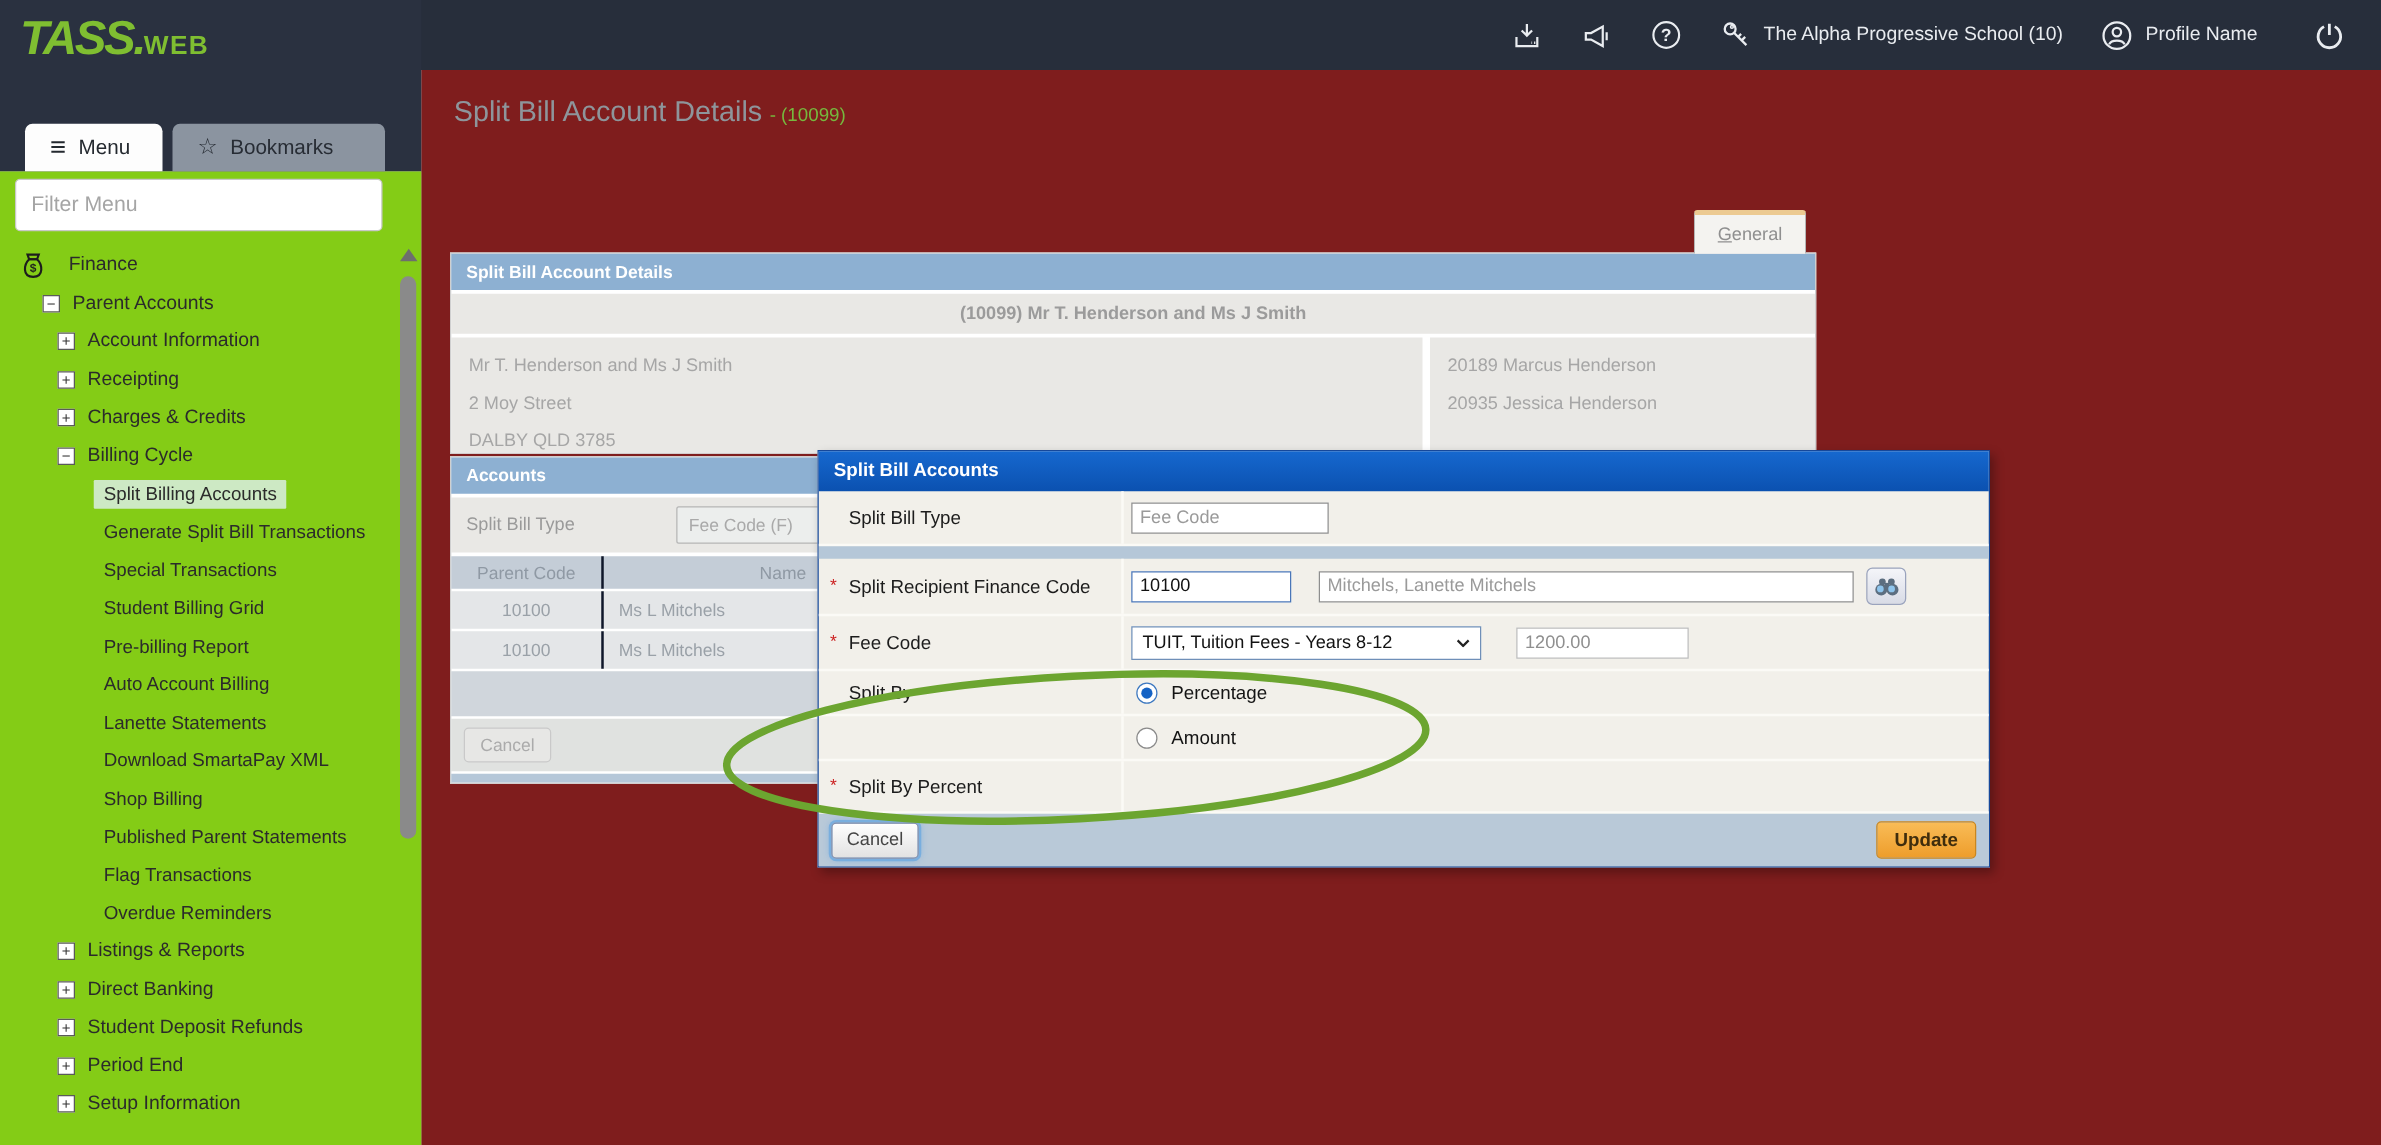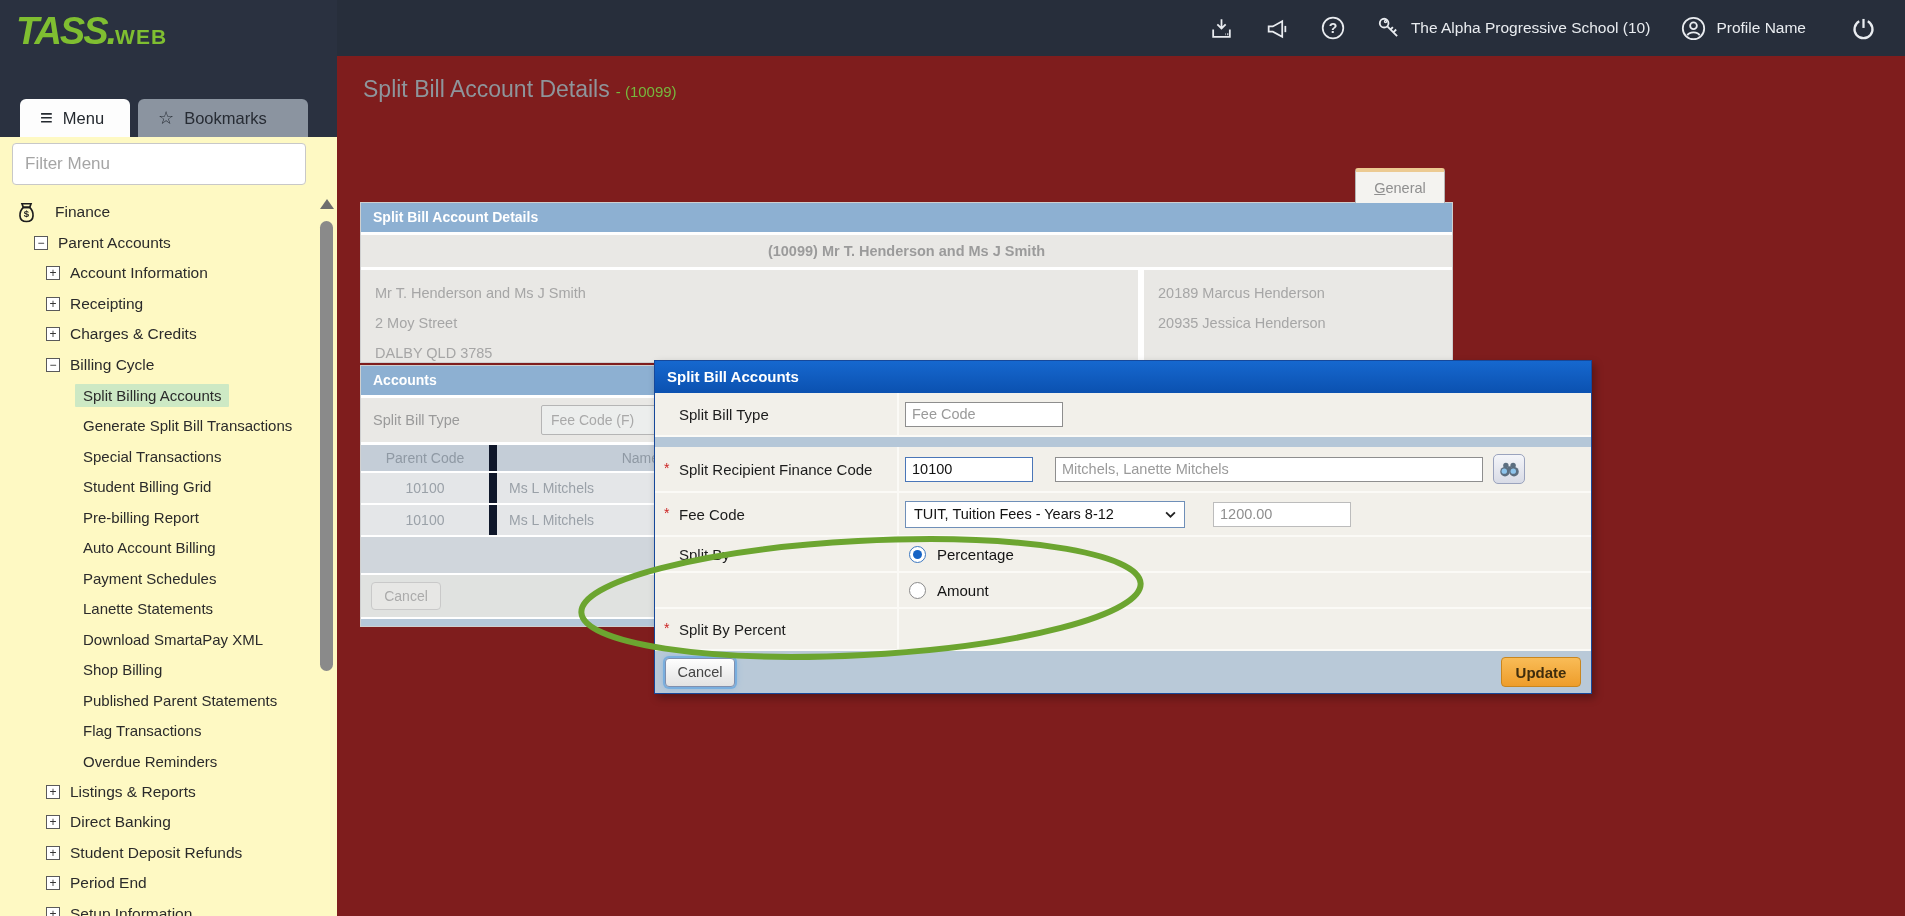--- a/index.html
+++ b/index.html
@@ -28,21 +28,21 @@
     height:38px; display:flex; align-items:center; gap:10px; padding:0 20px;
     border-radius:6px 6px 0 0; font-size:16.5px; cursor:pointer;
   }
   .tab-menu { background:#fdfdfd; color:#24292f; width:110px; }
   .tab-bookmarks { background:#8b94a0; color:#272c34; width:170px; }
   .hamburger::before { content:"≡"; font-size:22px; line-height:1; }
   .star::before { content:"☆"; font-size:18px; line-height:1; }
   
   .sidebar {
     position:absolute; left:0; top:137px; width:337px; height:779px;
-    background:#fef9c3; z-index:2; overflow:hidden;
+    background:#84cc16; z-index:2; overflow:hidden;
   }
   .filter-input {
     position:absolute; left:12px; top:6px; width:294px; height:42px;
     border:1px solid #c8c8c8; border-radius:4px; padding:0 12px;
     font-size:17px; font-family:"Liberation Sans",sans-serif; color:#333; background:#fff;
   }
   .filter-input::placeholder { color:#a5a5a5; }
   .nav { position:absolute; left:0; top:60px; width:318px; }
   .nav-item { display:flex; align-items:center; height:30.5px; font-size:15.5px; color:#2b2b2b; cursor:pointer; white-space:nowrap; }
   .lvl0 { padding-left:14px; }
@@ -92,21 +92,21 @@
   
   .type-row { height:44px; background:#e9e8e5; margin-top:3px; display:flex; align-items:center; }
   .type-label { color:#9a9a9a; font-size:14.5px; padding-left:12px; width:180px; flex:none; }
   .select-disabled {
     width:158px; height:30px; background:#eceeed; border:1px solid #b5b5b5; border-radius:2px;
     display:flex; align-items:center; justify-content:space-between; padding:0 9px;
     color:#a9a9a9; font-size:14px; cursor:default;
   }
   .acc-hrow { margin-top:3px; height:26px; background:#c4cdd7; display:flex; font-size:14px; color:#8f99a4; align-items:center; }
   .acc-row  { margin-top:2px; height:30px; background:#e4e6e8; display:flex; font-size:14px; color:#9aa1a8; align-items:center; cursor:pointer; }
-  .acc-c1 { width:136px; flex:none; text-align:left; border-right:8px solid #0f172a; align-self:stretch; display:flex; align-items:center; justify-content:center; }
+  .acc-c1 { width:122px; flex:none; text-align:left; border-right:2px solid #0f172a; align-self:stretch; display:flex; align-items:center; justify-content:center; }
   .acc-c2h { width:172px; flex:none; text-align:right; padding-right:10px; }
   .acc-c2 { padding-left:12px; }
   .empty-band { margin-top:2px; height:36px; background:#d0d6dc; }
   .acc-footer { margin-top:2px; height:42px; background:#e0e2e0; display:flex; align-items:center; padding-left:10px; }
   .btn-cancel-bg {
     width:70px; height:28px; background:#e7e7e5; border:1px solid #c9c9c9; border-radius:4px;
     color:#ababab; font-size:14px; font-family:"Liberation Sans",sans-serif; cursor:pointer;
   }
   .acc-strip { margin-top:2px; height:7px; background:#b5c7d8; }
   
@@ -280,23 +280,20 @@
         <span class="nav-label">Special Transactions</span>
       </div>
       <div class="nav-item lvl3">
         <span class="nav-label">Student Billing Grid</span>
       </div>
       <div class="nav-item lvl3">
         <span class="nav-label">Pre-billing Report</span>
       </div>
       <div class="nav-item lvl3">
         <span class="nav-label">Auto Account Billing</span>
-      </div>
-      <div class="nav-item lvl3">
-        <span class="nav-label">Payment Schedules</span>
       </div>
       <div class="nav-item lvl3">
         <span class="nav-label">Lanette Statements</span>
       </div>
       <div class="nav-item lvl3">
         <span class="nav-label">Download SmartaPay XML</span>
       </div>
       <div class="nav-item lvl3">
         <span class="nav-label">Shop Billing</span>
       </div>

